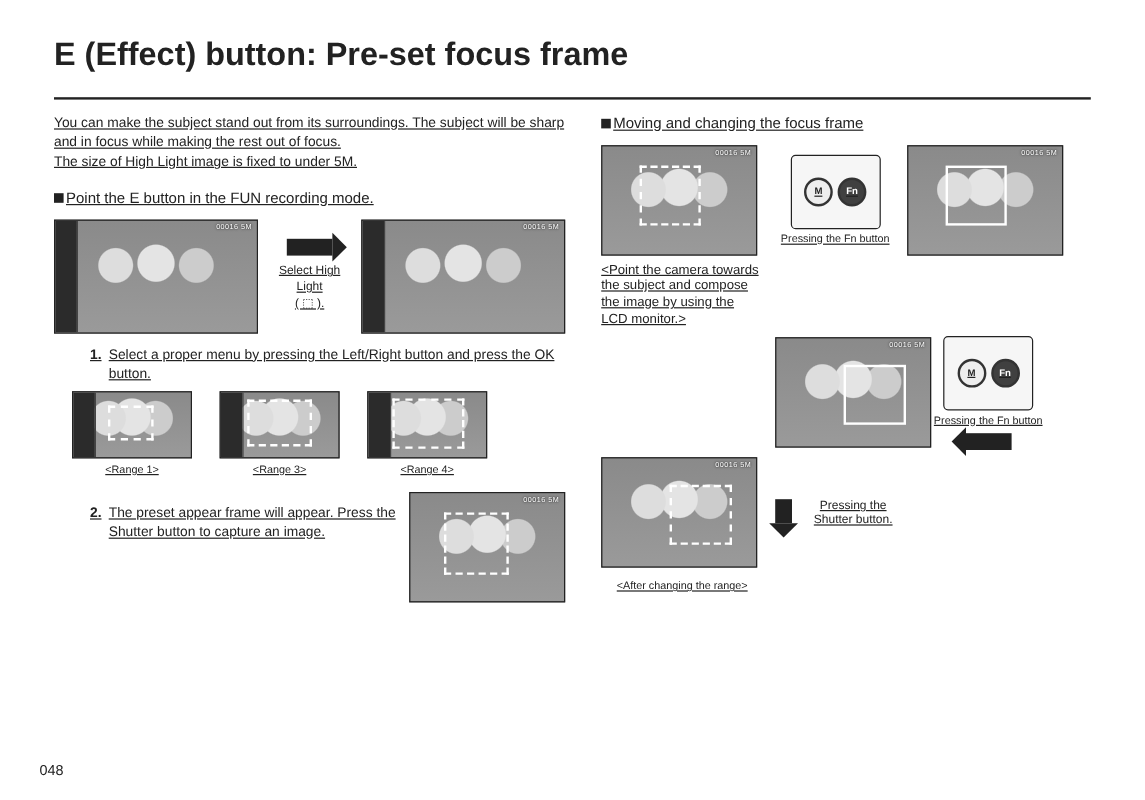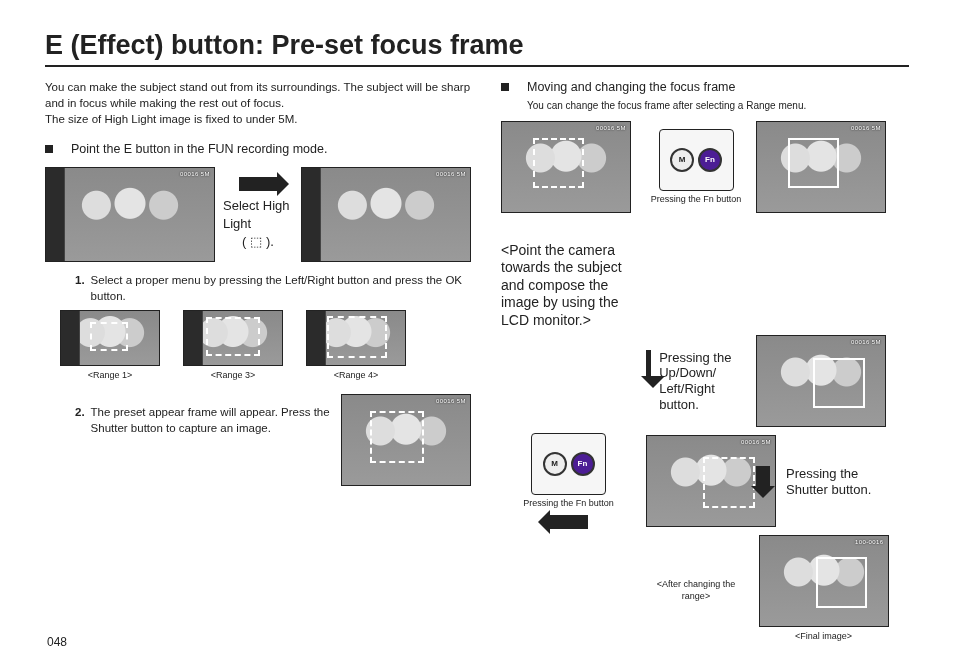--- a/index.html
+++ b/index.html
@@ -9,36 +9,37 @@
     font-family: Arial, Helvetica, sans-serif;
     color: #222;
     padding: 30px 45px 20px 45px;
     background: #fff;
     position: relative;
   }
   .title {
     font-size: 27px;
     font-weight: bold;
     border-bottom: 2px solid #222;
-    padding-bottom: 4px;
+    padding-bottom: 20px;
     margin-bottom: 12px;
   }
   .columns {
     display: flex;
     gap: 30px;
   }
   .col {
     flex: 1 1 0;
     font-size: 11.5px;
     line-height: 1.4;
+    text-decoration: underline;
   }
   .intro { margin-bottom: 14px; }
   .sq-bullet {
     display: flex;
-    gap: 18px;
+    gap: 2px;
     margin-bottom: 8px;
     font-size: 12.5px;
   }
   .sq-bullet .sq {
     width: 8px; height: 8px; background: #222; margin-top: 4px; flex: 0 0 8px;
   }
   .row { display: flex; align-items: center; gap: 8px; }
   .thumb {
     background: #666;
     border: 1px solid #222;
@@ -87,40 +88,40 @@
     border-right:12px solid #222; border-top:12px solid transparent; border-bottom:12px solid transparent;
   }
   .arrow-d {
     width: 14px; height: 26px; background:#222; position: relative; margin: 0 auto;
   }
   .arrow-d::after {
     content:""; position:absolute; bottom:-12px; left:-5px;
     border-top:12px solid #222; border-left:12px solid transparent; border-right:12px solid transparent;
   }
   .tiny { font-size: 10px; }
-  .tinier { font-size: 13px; }
+  .tinier { font-size: 10px; text-align: center; }
   .caption { font-size: 9px; text-align:center; margin-top:3px; }
   .ol { display:flex; gap:6px; margin: 10px 0 6px 30px; }
   .ol .num { font-weight:bold; }
   .range-row { display:flex; gap:8px; margin-left: 0; }
   .range-item { text-align:center;padding-left:15px; }
   .dial {
     width: 75px; height: 62px; border:1px solid #222; border-radius:4px;
     display:flex; align-items:center; justify-content:center; gap:4px;
     background:#f6f6f6;
   }
   .dial .knob {
     width:24px; height:24px; border:2px solid #333; border-radius:50%;
     display:flex; align-items:center; justify-content:center;
     font-size:8px; font-weight:bold; background:#eee;
   }
-  .knob.active { background:#4c1d95; color:#fff; }
+  .knob.active { background:#404040; color:#fff; }
   .dial-label { font-size:9px; text-align:center; margin-top:3px; line-height:1.2; }
-  .note { font-size:14px; line-height:1.25;margin-top:23px; }
-  .page-num { position:absolute; left:47px; bottom:18px; font-size:12px; }
+  .note { font-size:11px; line-height:1.25; }
+  .page-num { position:absolute; left:33px; bottom:18px; font-size:12px; }
   .stack { display:flex; flex-direction:column; align-items:center; }
   .right-grid { display:grid; grid-template-columns: 135px 100px 135px; grid-template-rows: auto auto auto auto auto auto; column-gap:10px; row-gap:6px; align-items:center; }
 </style>
 </head>
 <body>
 
 <div class="title">E (Effect) button: Pre-set focus frame</div>
 
 <div class="columns">
 
@@ -187,21 +188,20 @@
         <div class="focusbox" style="left:22%;top:18%;width:42%;height:58%;"></div>
       </div>
     </div>
   </div>
 
   <div class="col">
     <div class="sq-bullet">
       <div class="sq"></div>
       <div>
         <div>Moving and changing the focus frame</div>
-        <div class="tiny" style="margin-top:2px;">You can change the focus frame after selecting a Range menu.</div>
       </div>
     </div>
 
     <div class="right-grid" style="margin-top:6px;">
 
       <div class="thumb med">
         <div class="status">00016  5M</div>
         <div class="focusbox" style="left:24%;top:18%;width:40%;height:56%;"></div>
       </div>
       <div class="stack">
@@ -214,24 +214,20 @@
       <div class="thumb med">
         <div class="status">00016  5M</div>
         <div class="focusbox solid" style="left:24%;top:18%;width:40%;height:56%;"></div>
       </div>
 
       <div class="note">&lt;Point the camera towards the subject and compose the image by using the LCD monitor.&gt;</div>
       <div></div>
 
       <div></div>
       <div></div>
-      <div class="row" style="gap:8px; align-items:flex-start;">
-        <div class="arrow-d" style="margin:0;"></div>
-        <div class="tinier" style="line-height:1.2;">Pressing the Up/Down/ Left/Right button.</div>
-      </div>
 
       <div class="thumb med">
         <div class="status">00016  5M</div>
         <div class="focusbox solid" style="left:44%;top:24%;width:40%;height:56%;"></div>
       </div>
       <div class="stack">
         <div class="dial">
           <div class="knob">M</div>
           <div class="knob active">Fn</div>
         </div>
@@ -245,26 +241,19 @@
 
       <div class="row" style="gap:16px; align-items:flex-start; margin-top:2px;">
         <div style="width:16px;">
           <div class="arrow-d" style="height:20px;"></div>
         </div>
         <div class="tinier" style="line-height:1.2;">Pressing the Shutter button.</div>
       </div>
       <div></div>
       <div class="caption">&lt;After changing the range&gt;</div>
 
-      <div class="stack">
-        <div class="thumb med">
-          <div class="status">100-0016</div>
-          <div class="focusbox solid" style="left:44%;top:24%;width:40%;height:56%;"></div>
-        </div>
-        <div class="caption">&lt;Final image&gt;</div>
-      </div>
       <div></div>
       <div></div>
     </div>
   </div>
 </div>
 
 <div class="page-num">048</div>
 
 </body></html>

